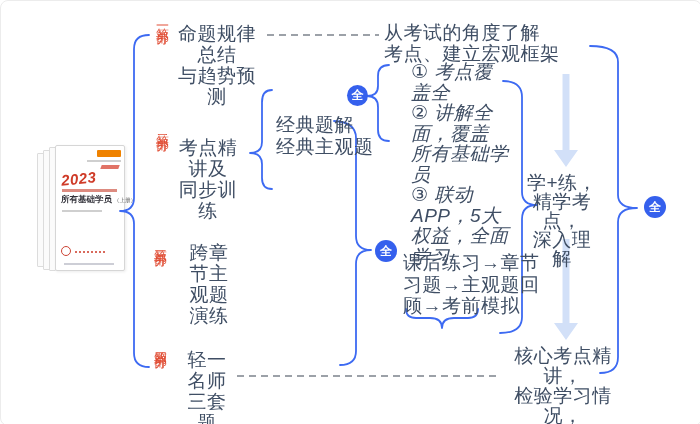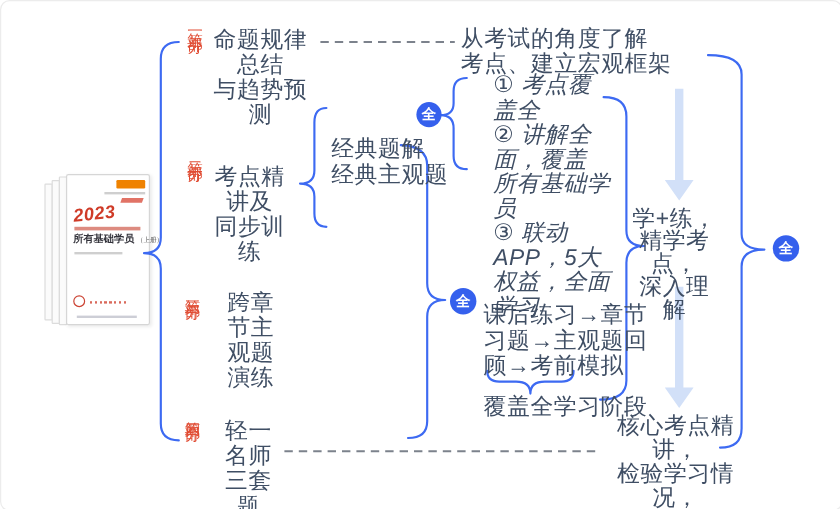--- a/index.html
+++ b/index.html
@@ -123,18 +123,17 @@
 权益，全面学习</div>
 
   <div class="txt" style="left:383px;top:22px;line-height:20.5px;">从考试的角度了解
 考点、建立宏观框架</div>
   <div class="txt center" style="left:523px;top:172px;width:76px;line-height:19px;">学+练，
 精学考点，
 深入理解</div>
   <div class="txt" style="left:402px;top:251px;line-height:21.5px;">课后练习→章节
 习题→主观题回
 顾→考前模拟</div>
-  <div class="txt" style="left:402px;top:329px;">覆盖全学习阶段</div>
   <div class="txt center" style="left:506px;top:345px;width:112px;line-height:20px;">核心考点精讲，
 检验学习情况，
 查缺补漏熟悉考试</div>
 
 </div>
 
 </body></html>

